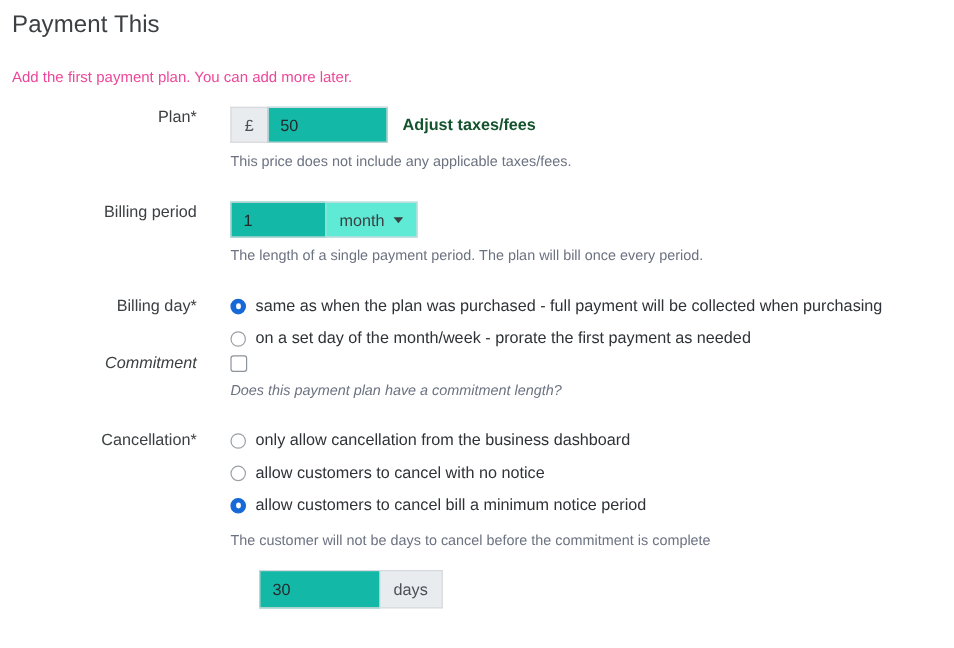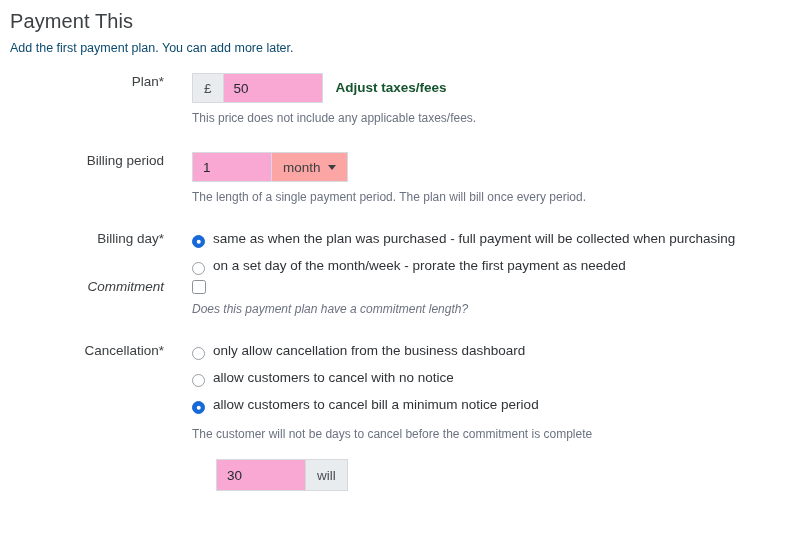--- a/index.html
+++ b/index.html
@@ -30,23 +30,23 @@
   .page-title {
     font-size: 20px;
     font-weight: 400;
     color: #3c4043;
     line-height: 26px;
     margin: 0;
     letter-spacing: 0.1px;
   }
   .page-subtitle {
     font-size: 12.5px;
-    color: #0c4a6e;
+    color: #ec4899;
     line-height: 18px;
-    margin: 5px 0 0 0;
+    margin: 21px 0 0 0;
   }
 
   
   .form {
     margin-top: 16px;
     padding-left: 0;
   }
   .row {
     display: flex;
     align-items: flex-start;
@@ -85,38 +85,38 @@
     border: 1px solid #d6d9dd;
     color: #4b5057;
     font-size: 13.5px;
     padding: 0 11px;
     min-width: 30px;
   }
   .addon-left { border-right: none; }
   .addon-right { border-left: none; }
   .txt {
     border: 1px solid #d6d9dd;
-    background: #f9a8d4;
+    background: #14b8a6;
     font-family: "Liberation Sans", sans-serif;
     font-size: 13.5px;
     color: #24292e;
     padding: 0 10px;
     outline: none;
     height: 30px;
     line-height: 28px;
   }
   .txt.price-val { width: 100px; }
   .txt.period-val { width: 80px; }
-  .txt.days-val { width: 90px; }
+  .txt.days-val { width: 101px; }
 
   .select-btn {
     display: flex;
     align-items: center;
     gap: 7px;
-    background: #fca5a5;
+    background: #5eead4;
     border: 1px solid #d6d9dd;
     border-left: none;
     color: #3c4043;
     font-size: 13.5px;
     padding: 0 11px;
     cursor: pointer;
     font-family: "Liberation Sans", sans-serif;
   }
   .caret {
     width: 0; height: 0;
@@ -137,21 +137,21 @@
     vertical-align: top;
     display: inline-block;
     cursor: pointer;
   }
 
   .price-line { display: flex; align-items: flex-start; }
 
   
   .radio-line {
     display: flex;
-    align-items: flex-end;
+    align-items: center;
     margin-bottom: 9px;
   }
   .radio-line:last-child { margin-bottom: 0; }
   .radio {
     width: 13px;
     height: 13px;
     border-radius: 50%;
     border: 1px solid #9aa0a6;
     background: #ffffff;
     flex: 0 0 13px;
@@ -281,21 +281,21 @@
         <div class="radio-line">
           <span class="radio checked"></span>
           <span class="radio-label">allow customers to cancel bill a minimum notice period</span>
         </div>
 
         <div class="notice-block">
           <div class="help">The customer will not be days to cancel before the commitment is complete</div>
           <div class="notice-input">
             <div class="input-group">
               <input class="txt days-val" type="text" value="30" style="">
-              <span class="addon addon-right">will</span>
+              <span class="addon addon-right">days</span>
             </div>
           </div>
         </div>
       </div>
     </div>
 
   </div>
 </div>
 
 </body></html>

